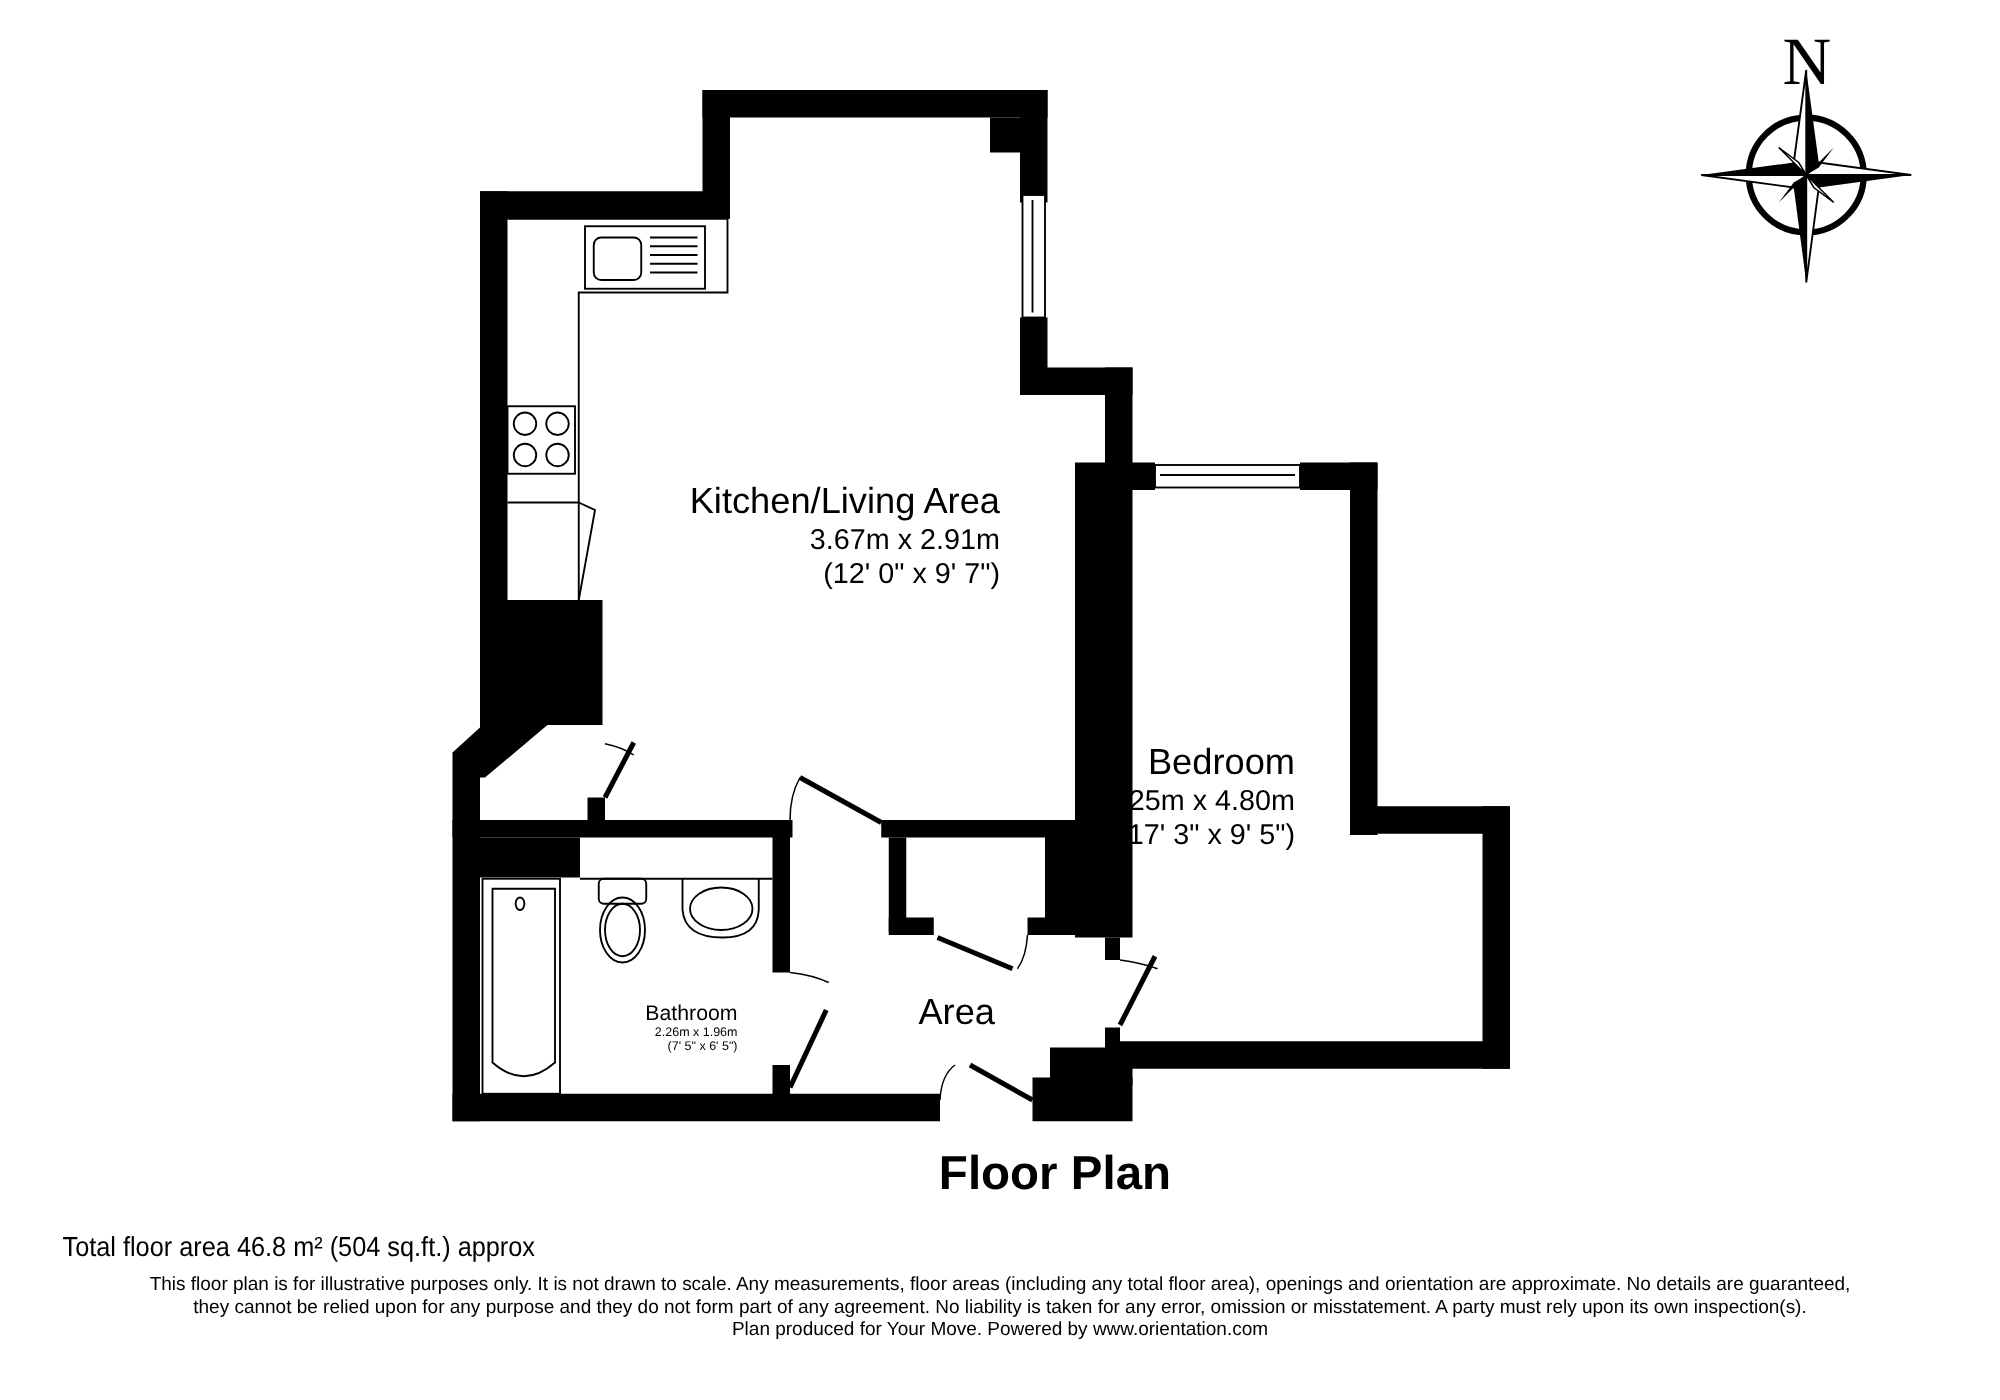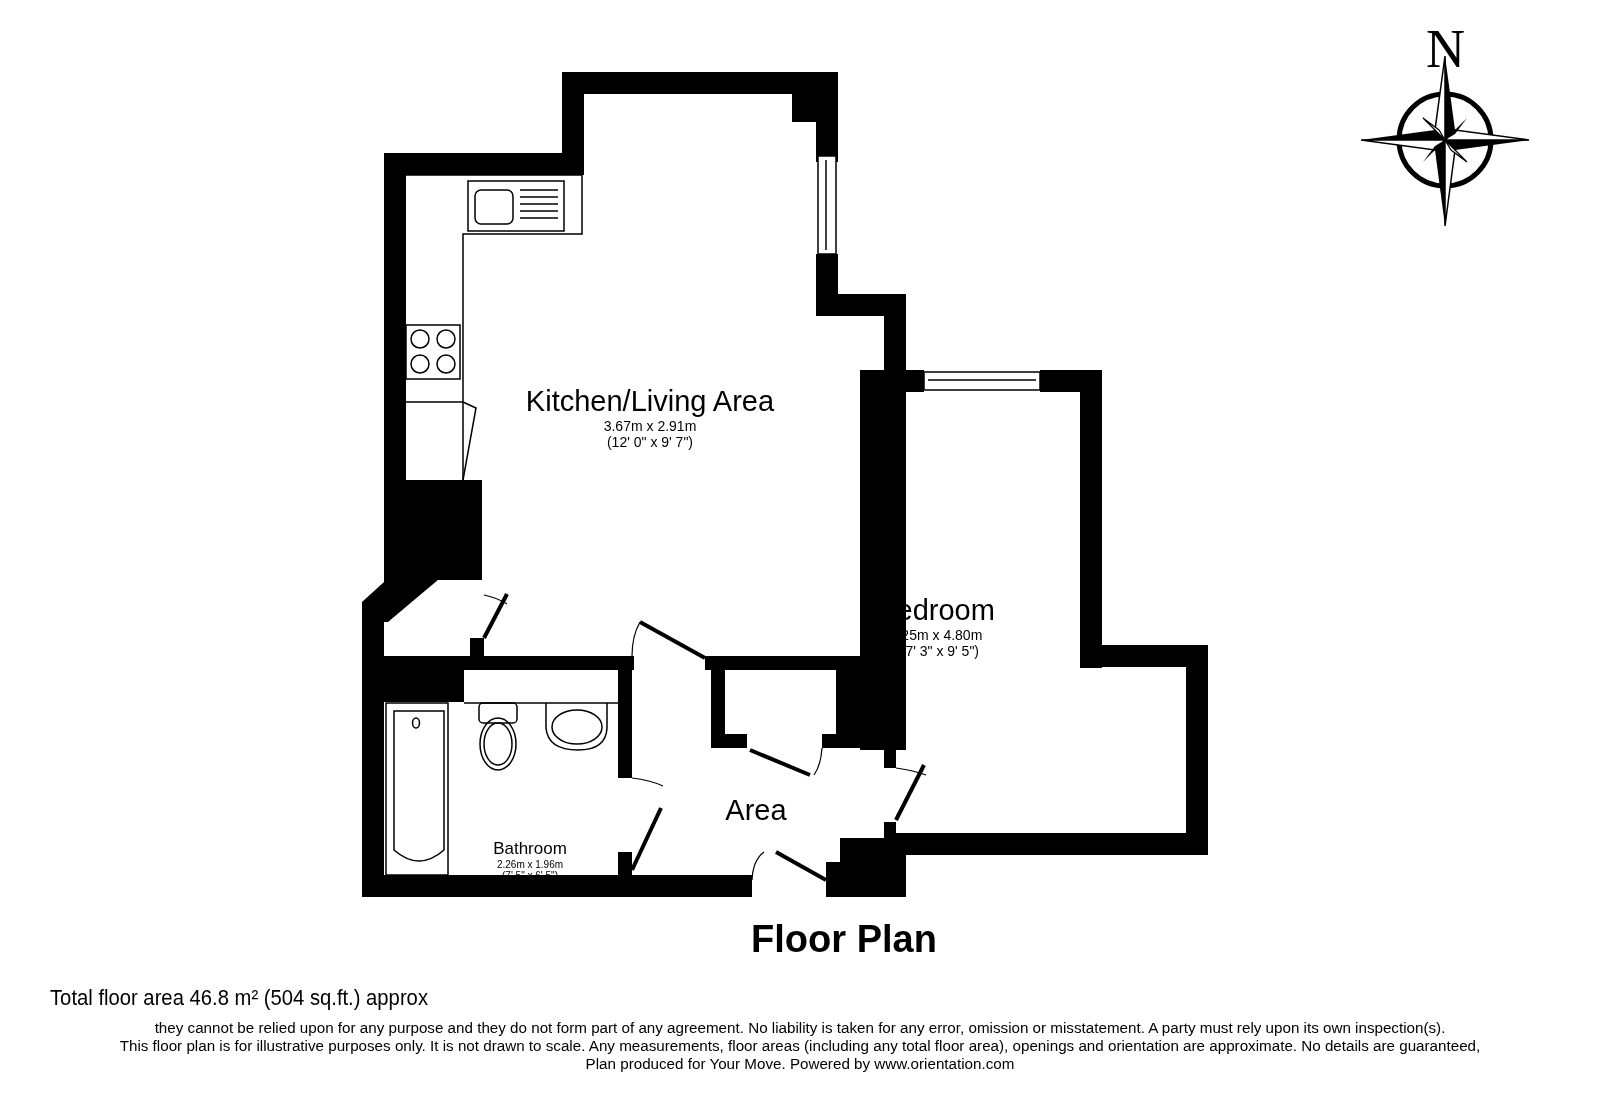--- a/index.html
+++ b/index.html
@@ -1,21 +1,21 @@
 <!DOCTYPE html>
 <html><head>
 <meta charset="utf-8">
 <style>
   html,body{margin:0;padding:0;background:#fff;}
   body{width:1600px;height:1120px;position:relative;overflow:hidden;font-family:"Liberation Sans",sans-serif;color:#000;}
   #plan{position:absolute;left:0;top:0;width:1600px;height:1120px;}
-  .room-label{position:absolute;text-align:center;white-space:nowrap;line-height:1.15;}
+  .room-label{position:absolute;text-align:right;white-space:nowrap;line-height:1.15;}
   .room-name{display:block;}
   .lg .room-name{font-size:29px;}
-  .lg .room-dim{font-size:14px;display:block;}
+  .lg .room-dim{font-size:23px;display:block;}
   .sm .room-name{font-size:17px;}
   .sm .room-dim{font-size:10px;display:block;}
   #title{position:absolute;left:0;width:1600px;top:918px;text-align:center;font-size:38px;font-weight:bold;margin-left:44px;}
   #total{position:absolute;left:50px;top:985px;font-size:22px;transform:scaleX(0.92);transform-origin:left;}
   #disclaimer{position:absolute;left:0;width:1600px;top:1019px;text-align:center;font-size:15.2px;line-height:18px;}
   #compass-n{position:absolute;left:1426px;top:18px;font-family:"Liberation Serif",serif;font-size:54px;}
 </style>
 </head>
 <body>
 
@@ -136,29 +136,29 @@
   <span class="room-dim">3.67m x 2.91m</span>
   <span class="room-dim">(12' 0" x 9' 7")</span>
 </div>
 
 <div class="room-label lg" style="left:836px;top:594px;width:200px;">
   <span class="room-name">Bedroom</span>
   <span class="room-dim">5.25m x 4.80m</span>
   <span class="room-dim">(17' 3" x 9' 5")</span>
 </div>
 
-<div class="room-label sm" style="left:470px;top:839px;width:120px;">
+<div class="room-label sm" style="left:470px;top:801px;width:120px;">
   <span class="room-name">Bathroom</span>
   <span class="room-dim">2.26m x 1.96m</span>
   <span class="room-dim">(7' 5" x 6' 5")</span>
 </div>
 
 <div class="room-label lg" style="left:716px;top:794px;width:80px;">
   <span class="room-name">Area</span>
 </div>
 
 <div id="title">Floor Plan</div>
 <div id="total">Total floor area 46.8 m² (504 sq.ft.) approx</div>
 <div id="disclaimer">
+  <div>This floor plan is for illustrative purposes only. It is not drawn to scale. Any measurements, floor areas (including any total floor area), openings and orientation are approximate. No details are guaranteed,</div>
   <div>they cannot be relied upon for any purpose and they do not form part of any agreement. No liability is taken for any error, omission or misstatement. A party must rely upon its own inspection(s).</div>
-  <div>This floor plan is for illustrative purposes only. It is not drawn to scale. Any measurements, floor areas (including any total floor area), openings and orientation are approximate. No details are guaranteed,</div>
   <div>Plan produced for Your Move. Powered by www.orientation.com</div>
 </div>
 
 </body></html>

